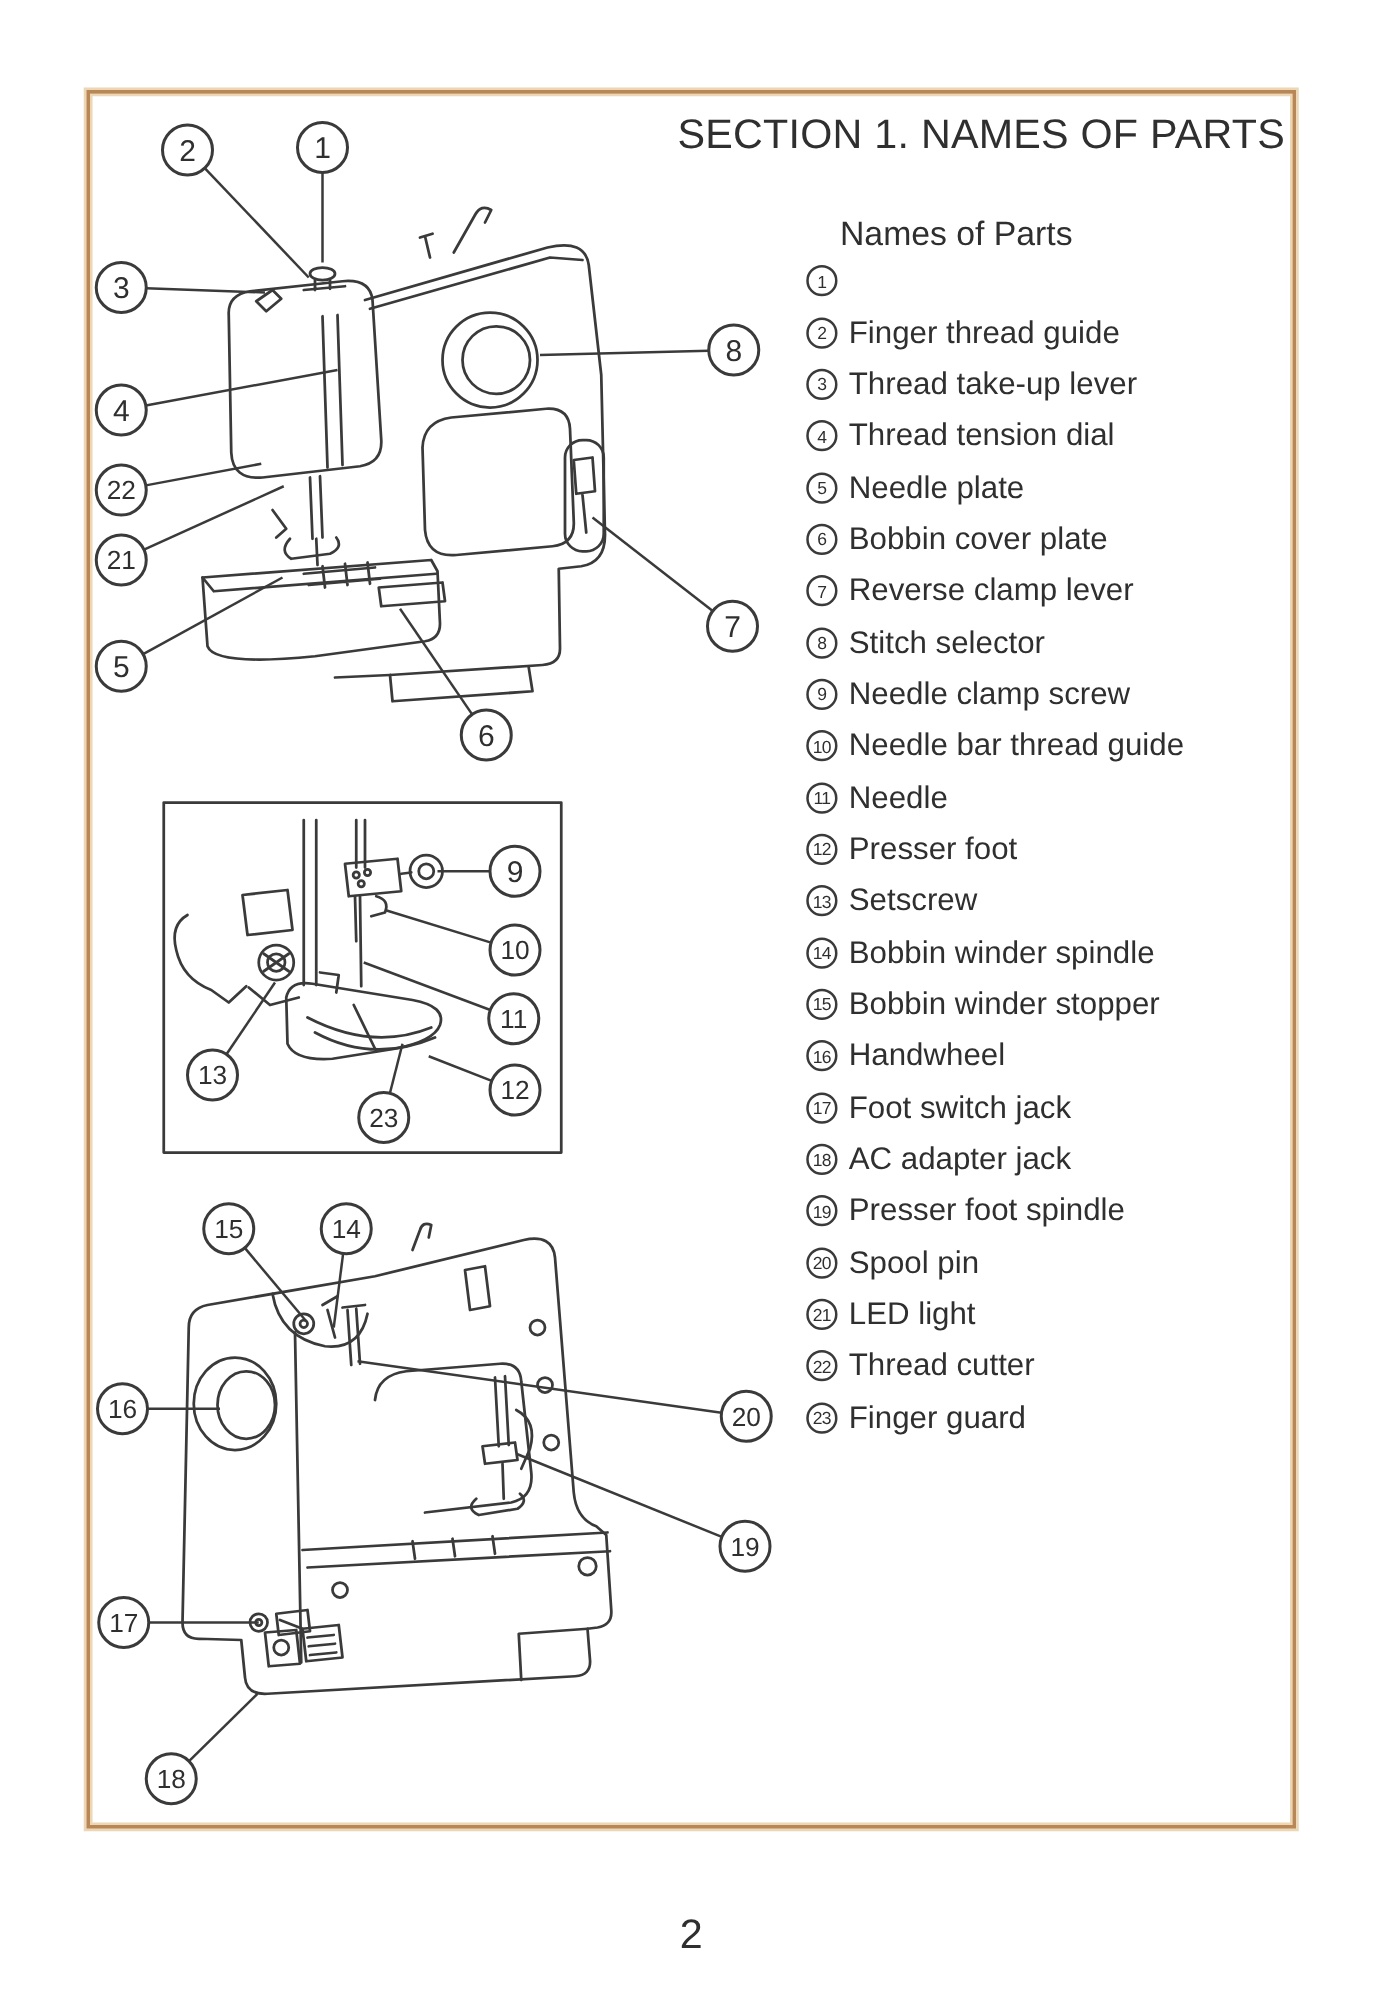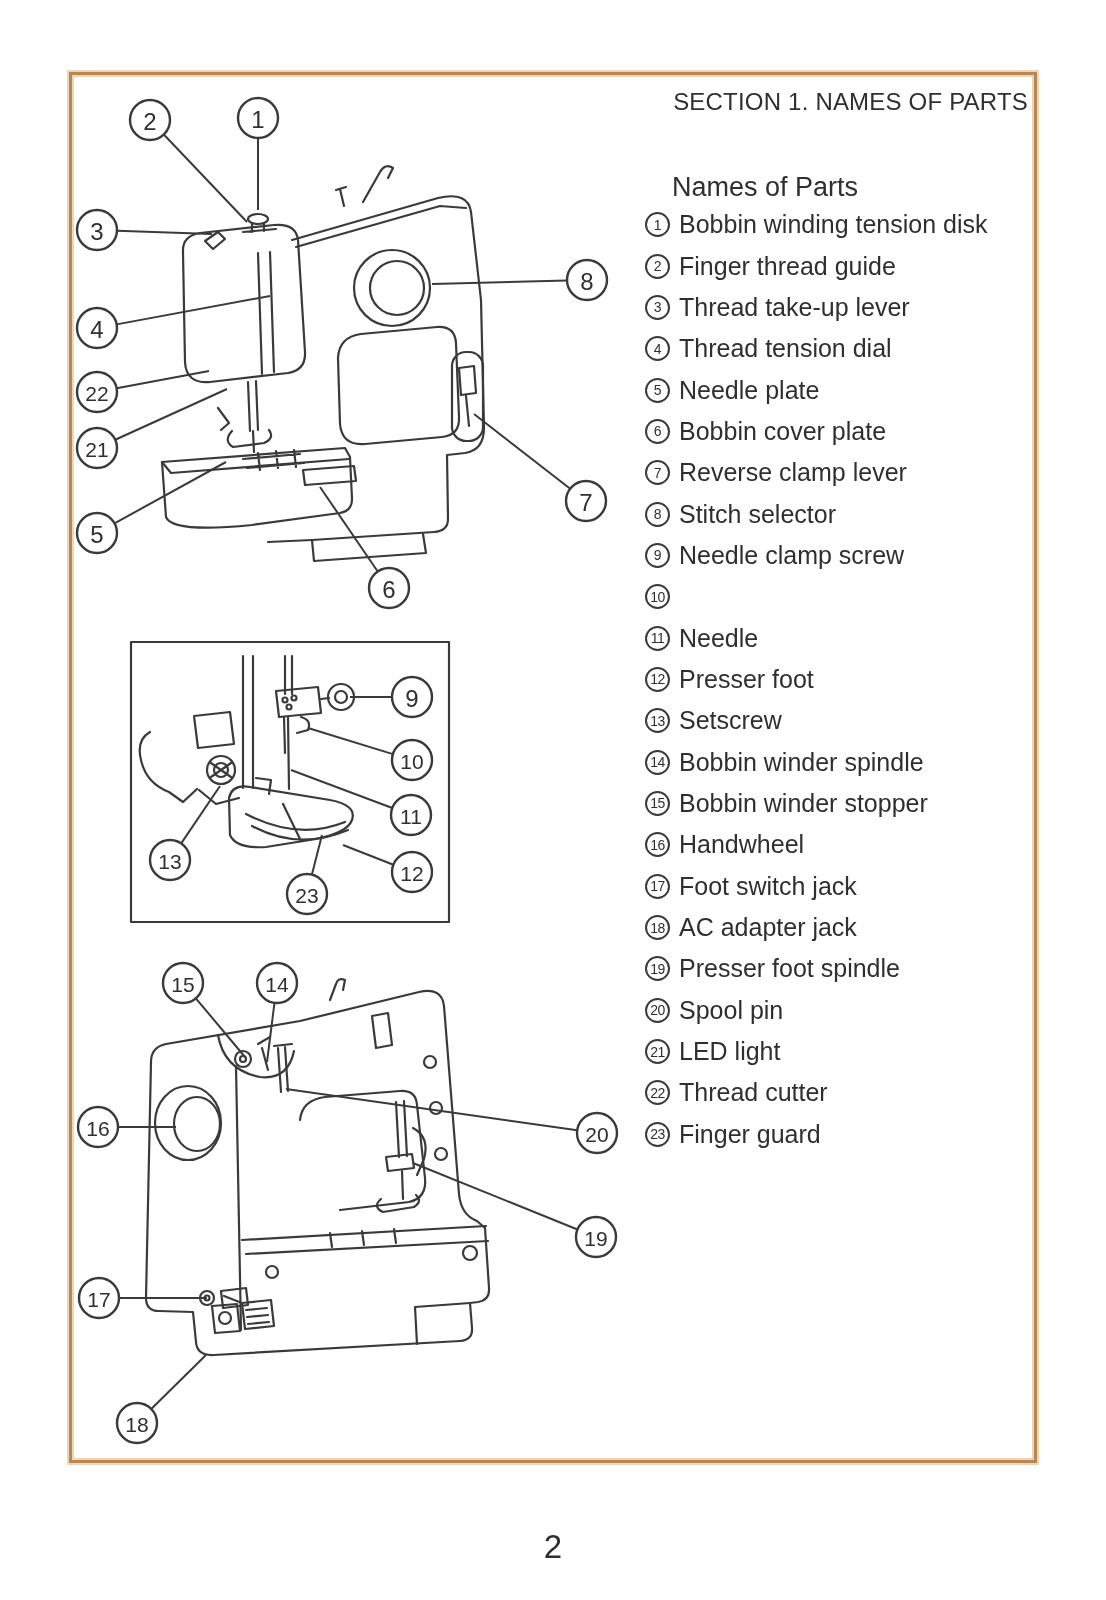--- a/index.html
+++ b/index.html
@@ -14,21 +14,21 @@
   .frame {
     position:absolute; left:69px; top:72px; width:968px; height:1391px;
     box-sizing:border-box;
     border:3px solid var(--frame-border, #b98755);
     outline:2px solid var(--frame-glow, #ecd6b4);
     box-shadow: inset 0 0 0 2px var(--frame-glow, #ecd6b4);
     background:transparent;
   }
   .section-title {
     position:absolute; top:88px; right:78px;
-    font-size:24px; letter-spacing:0.2px; white-space:nowrap;
+    font-size:33px; letter-spacing:0.2px; white-space:nowrap;
   }
   .names-title {
     position:absolute; left:672px; top:172px;
     font-size:27px; white-space:nowrap;
   }
   .parts-list {
     position:absolute; left:645px; top:204px;
     margin:0; padding:0; list-style:none;
   }
   .part-item {
@@ -269,21 +269,20 @@
         <circle cx="137" cy="1423" r="20" class="callout-circle"></circle>
         <text x="137" y="1424" class="callout-num" style="font-size: 21px;">18</text>
       </g>
     </svg>
 
   <div class="section-title">SECTION 1. NAMES OF PARTS</div>
   <div class="names-title">Names of Parts</div>
   <ul class="parts-list">
       <li class="part-item">
     <span class="badge">1</span>
-    <span class="part-label">Bobbin winding tension disk</span>
   </li>
       <li class="part-item">
     <span class="badge">2</span>
     <span class="part-label">Finger thread guide</span>
   </li>
       <li class="part-item">
     <span class="badge">3</span>
     <span class="part-label">Thread take-up lever</span>
   </li>
       <li class="part-item">
@@ -305,20 +304,21 @@
       <li class="part-item">
     <span class="badge">8</span>
     <span class="part-label">Stitch selector</span>
   </li>
       <li class="part-item">
     <span class="badge">9</span>
     <span class="part-label">Needle clamp screw</span>
   </li>
       <li class="part-item">
     <span class="badge">10</span>
+    <span class="part-label">Needle bar thread guide</span>
   </li>
       <li class="part-item">
     <span class="badge">11</span>
     <span class="part-label">Needle</span>
   </li>
       <li class="part-item">
     <span class="badge">12</span>
     <span class="part-label">Presser foot</span>
   </li>
       <li class="part-item">

